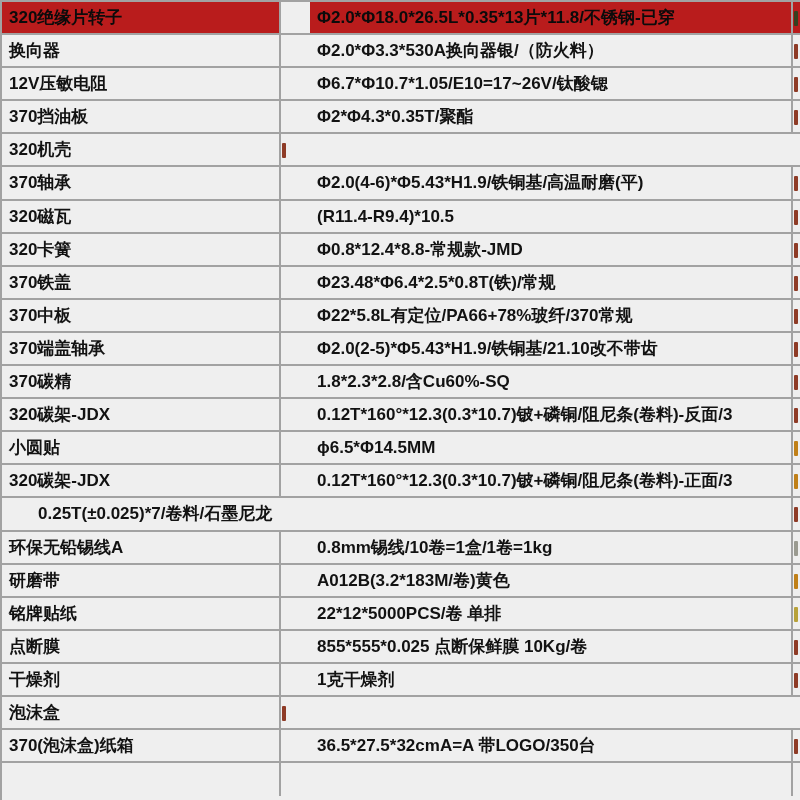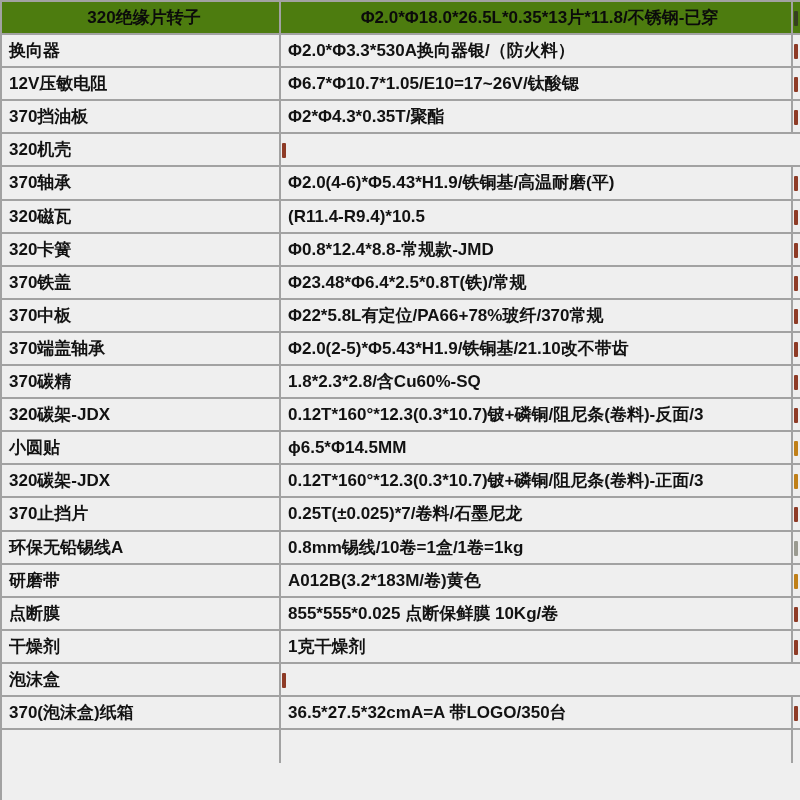--- a/index.html
+++ b/index.html
@@ -36,31 +36,31 @@
     padding-left: 7px;
   }
   .c1 {
     width: 279px;
     flex: 0 0 auto;
     border-right: 2px solid #a2a2a2;
   }
   .c2 {
     flex: 1 1 auto;
     border-right: 2px solid #a2a2a2;
+    margin-left: 29px;
   }
   .c3 {
     width: 7px;
     flex: 0 0 auto;
     padding-left: 1px;
     position: relative;
   }
   .row.highlight .cell {
-    background: #4d7c0f;
+    background: #b91c1c;
     color: #0b0b0b;
-    text-align: center;
   }
   .glyph-mark {
     position: absolute;
     left: 1px;
     top: 9px;
     width: 4px;
     height: 15px;
     border-radius: 1px;
   }
   .row.partial {
@@ -171,38 +171,44 @@
     </div>
   </div>
       <div class="row">
     <div class="cell c1">320碳架-JDX</div>
     <div class="cell c2">0.12T*160°*12.3(0.3*10.7)铍+磷铜/阻尼条(卷料)-正面/3</div>
     <div class="cell c3">
       <span class="glyph-mark" style="background: rgb(192, 128, 24);"></span>
     </div>
   </div>
       <div class="row">
-    <div class="cell c1">370止挡片</div>
     <div class="cell c2">0.25T(±0.025)*7/卷料/石墨尼龙</div>
     <div class="cell c3">
       <span class="glyph-mark" style="background: rgb(142, 59, 38);"></span>
     </div>
   </div>
       <div class="row">
     <div class="cell c1">环保无铅锡线A</div>
     <div class="cell c2">0.8mm锡线/10卷=1盒/1卷=1kg</div>
     <div class="cell c3">
       <span class="glyph-mark" style="background: rgb(154, 154, 144);"></span>
     </div>
   </div>
       <div class="row">
     <div class="cell c1">研磨带</div>
     <div class="cell c2">A012B(3.2*183M/卷)黄色</div>
     <div class="cell c3">
       <span class="glyph-mark" style="background: rgb(192, 128, 24);"></span>
+    </div>
+  </div>
+      <div class="row">
+    <div class="cell c1">铭牌贴纸</div>
+    <div class="cell c2">22*12*5000PCS/卷  单排</div>
+    <div class="cell c3">
+      <span class="glyph-mark" style="background: rgb(184, 162, 58);"></span>
     </div>
   </div>
       <div class="row">
     <div class="cell c1">点断膜</div>
     <div class="cell c2">855*555*0.025 点断保鲜膜 10Kg/卷</div>
     <div class="cell c3">
       <span class="glyph-mark" style="background: rgb(142, 59, 38);"></span>
     </div>
   </div>
       <div class="row">

